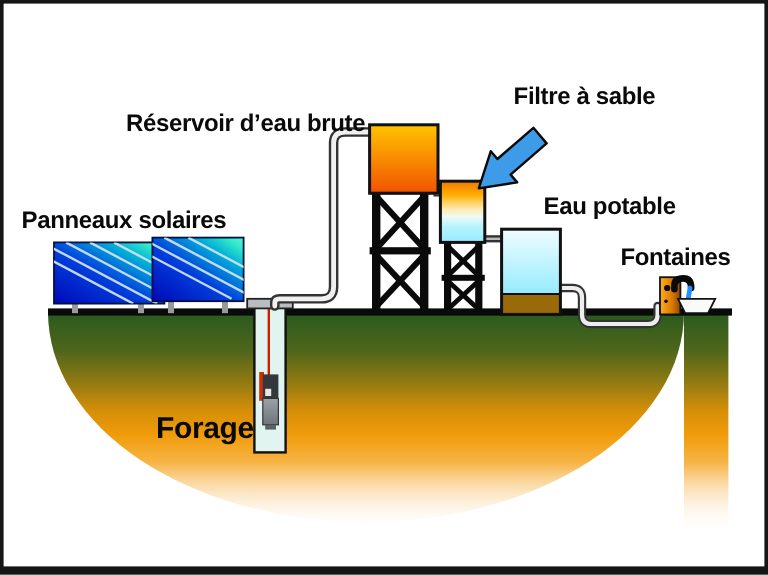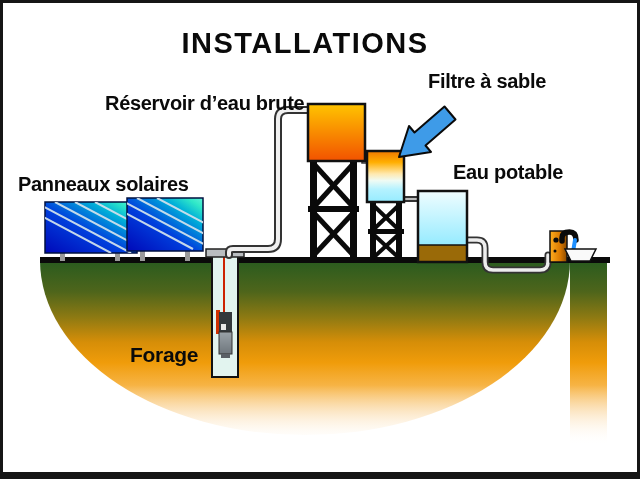--- a/index.html
+++ b/index.html
@@ -3,33 +3,33 @@
 <meta charset="utf-8">
 <style>
   html,body{margin:0;padding:0;background:#fff;}
   #stage{position:relative;width:640px;height:479px;background:#fff;overflow:hidden;
          font-family:"Liberation Sans",sans-serif;}
   .lbl{position:absolute;color:#0a0a0a;font-weight:bold;font-size:20px;
        letter-spacing:-0.3px;white-space:nowrap;z-index:5;}
   #title{position:absolute;left:150px;top:27px;width:310px;text-align:center;
          color:#0a0a0a;font-weight:bold;font-size:29px;letter-spacing:1.5px;
          white-space:nowrap;z-index:5;}
-  #lbl-forage{font-size:21px;}
+  #lbl-forage{font-size:25px;}
   svg{position:absolute;left:0;top:0;z-index:1;}
 </style>
 </head>
 <body>
 
 <div id="stage">
 
-  <div id="title">INSTALLATIONS</div>
   <div class="lbl" style="left:105px;top:92px;">Réservoir d’eau brute</div>
   <div class="lbl" style="left:428px;top:70px;">Filtre à sable</div>
   <div class="lbl" style="left:453px;top:161px;">Eau potable</div>
   <div class="lbl" style="left:18px;top:173px;">Panneaux solaires</div>
+  <div class="lbl" style="left:517px;top:204px;">Fontaines</div>
   <div class="lbl" id="lbl-forage" style="left:130px;top:343px;">Forage</div>
 
   <svg width="640" height="479" viewBox="0 0 640 479">
     <defs>
       <linearGradient id="gGround" gradientUnits="userSpaceOnUse" x1="0" y1="258" x2="0" y2="445">
         <stop offset="0" stop-color="#265A1F"></stop>
         <stop offset="0.18" stop-color="#4E651B"></stop>
         <stop offset="0.32" stop-color="#8F7A12"></stop>
         <stop offset="0.45" stop-color="#D68E08"></stop>
         <stop offset="0.56" stop-color="#F09C0A"></stop>

